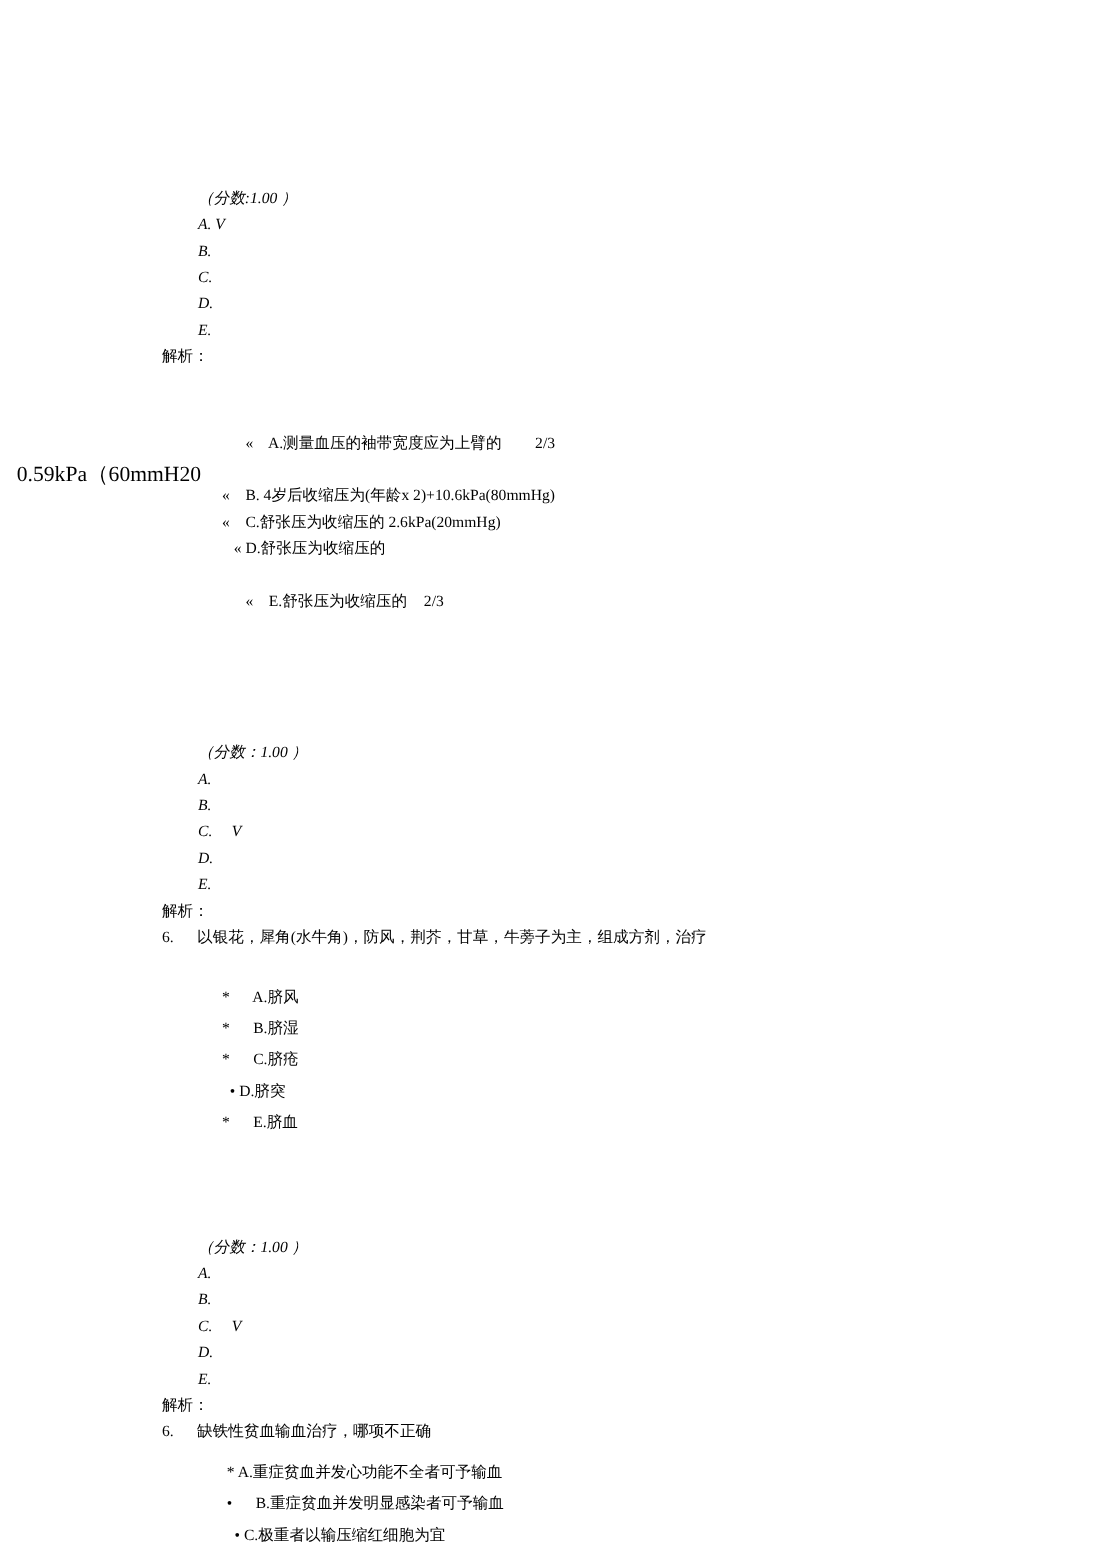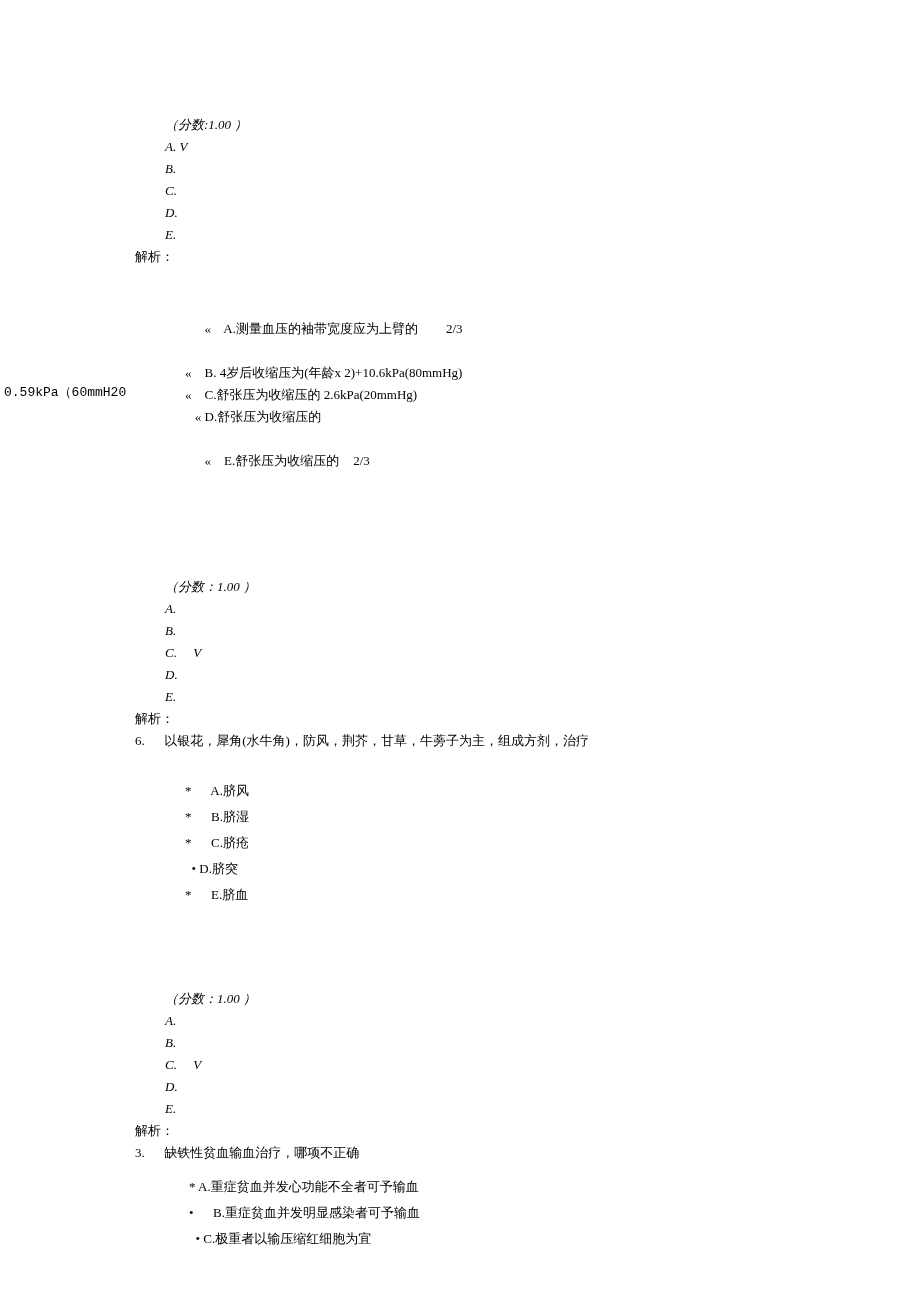--- a/index.html
+++ b/index.html
@@ -13,36 +13,37 @@
     color: #000;
     position: relative;
   }
   .page {
     position: relative;
     padding-top: 114px;
   }
   .main-col {
     margin-left: 135px;
     width: 700px;
+    margin-top: 40px;
   }
   .indent1 { margin-left: 30px; font-style: italic; }
   .indent2 { margin-left: 50px; }
   .indent3 { margin-left: 54px; }
   .line { line-height: 22px; white-space: pre; }
   .score-line { font-style: italic; }
   .spacer-xs { height: 4px; }
   .spacer-sm { height: 12px; }
   .spacer-md { height: 28px; }
   .spacer-lg { height: 82px; }
   .marginal {
     position: absolute;
-    left: 4px;
+    left: 14px;
     top: 383px;
-    font-family: Liberation Mono, monospace;
-    font-size: 13px;
+    font-family: Liberation Serif, serif;
+    font-size: 18px;
   }
   .gap-before-frac { display:inline-block; width:28px; }
   .gap-small { display:inline-block; width:14px; }
 </style>
 </head>
 <body>
 
 <div class="page">
 
   <div class="marginal">0.59kPa（60mmH20</div>
@@ -93,21 +94,21 @@
     <div class="spacer-lg"></div>
 
     <div class="indent1 line score-line">（分数：1.00 ）</div>
     <div class="indent1 line">A.</div>
     <div class="indent1 line">B.</div>
     <div class="indent1 line">C.     V</div>
     <div class="indent1 line">D.</div>
     <div class="indent1 line">E.</div>
     <div class="line">解析：</div>
 
-    <div class="line">3.      缺铁性贫血输血治疗，哪项不正确</div>
+    <div class="line">6.      缺铁性贫血输血治疗，哪项不正确</div>
     <div class="spacer-sm"></div>
     <div class="indent3 line">* A.重症贫血并发心功能不全者可予输血</div>
     <div class="spacer-xs"></div>
     <div class="indent3 line">•      B.重症贫血并发明显感染者可予输血</div>
     <div class="spacer-xs"></div>
     <div class="indent3 line">  • C.极重者以输压缩红细胞为宜</div>
 
   </div>
 </div>
 

